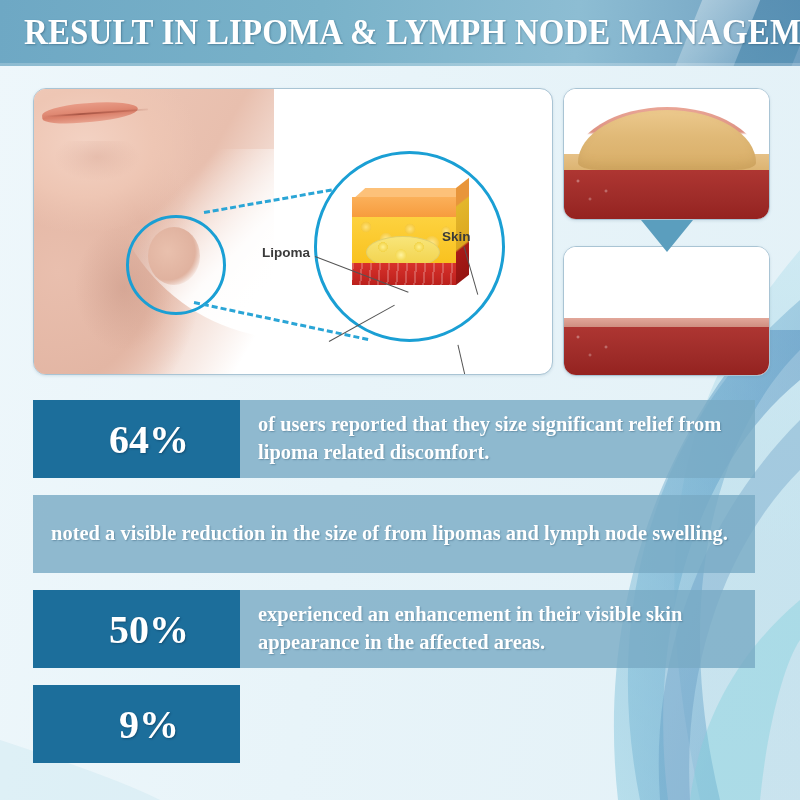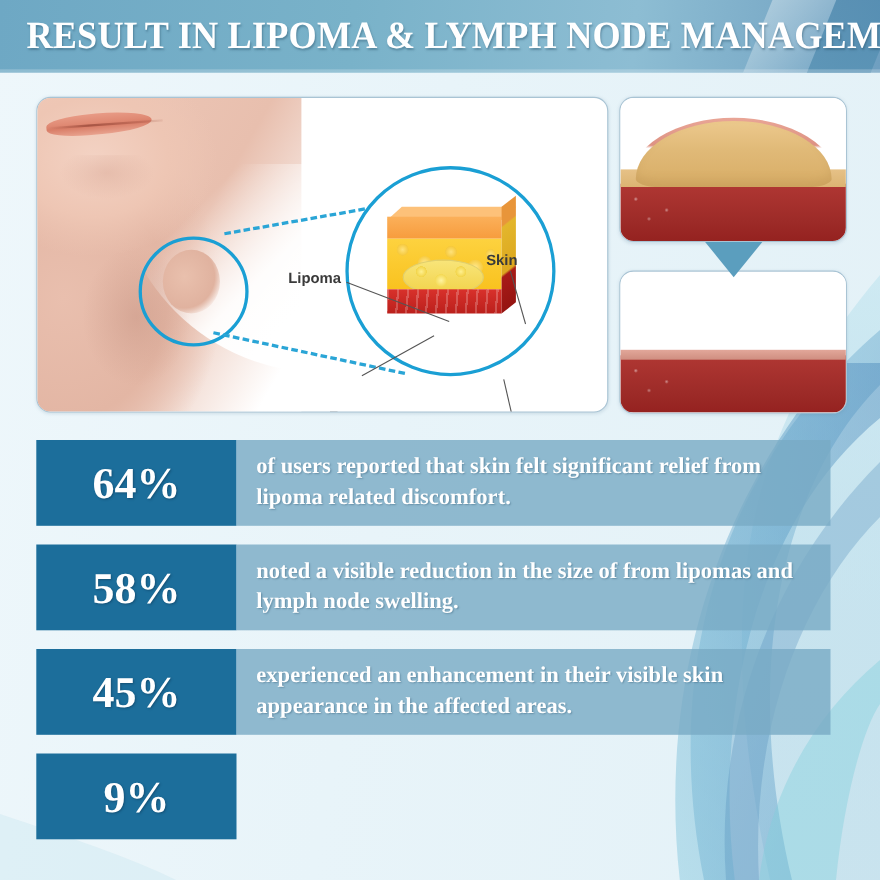--- a/index.html
+++ b/index.html
@@ -290,20 +290,21 @@
     background: #1c6e9b;
     display: flex;
     align-items: center;
     justify-content: center;
     color: #ffffff;
     font-family: "Liberation Serif", serif;
     font-weight: bold;
     font-size: 40px;
     letter-spacing: 0px;
     text-shadow: 1px 1px 2px rgba(10,45,70,.45);
+    padding-left: 25px;
   }
   .stat-text {
     flex: 1 1 auto;
     background: rgba(120,170,196,0.80);
     display: flex;
     align-items: center;
     padding: 0 16px 0 18px;
     color: #ffffff;
     font-family: "Liberation Serif", serif;
     font-weight: bold;
@@ -411,30 +412,29 @@
       </div>
     </div>
 
     <div class="down-arrow"></div>
   </div>
 
   <div class="stats">
 
     <div class="stat-row">
       <div class="stat-pct">64%</div>
-      <div class="stat-text">of users reported that skin felt significant relief from lipoma related discomfort.</div>
+      <div class="stat-text">of users reported that they size significant relief from lipoma related discomfort.</div>
     </div>
 
     <div class="stat-row">
-      <div class="stat-pct">58%</div>
       <div class="stat-text">noted a visible reduction in the size of from lipomas and lymph node swelling.</div>
     </div>
 
     <div class="stat-row">
-      <div class="stat-pct">45%</div>
+      <div class="stat-pct">50%</div>
       <div class="stat-text">experienced an enhancement in their visible skin appearance in the affected areas.</div>
     </div>
 
     <div class="stat-row">
       <div class="stat-pct">9%</div>
     </div>
 
   </div>
 
 </div>

